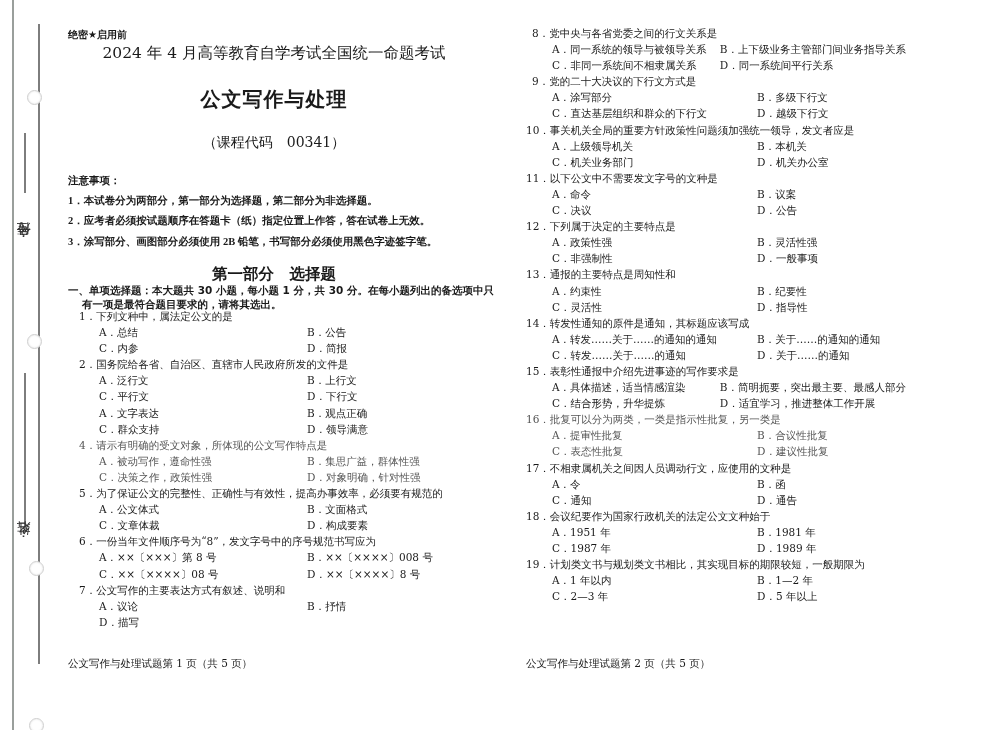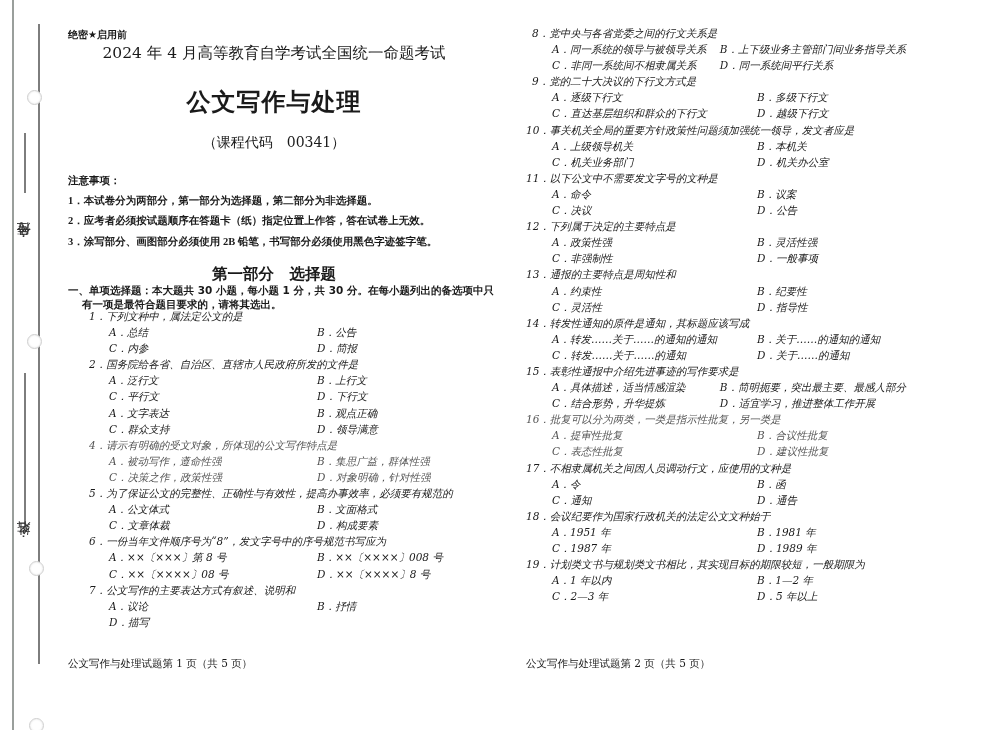--- a/index.html
+++ b/index.html
@@ -17,32 +17,32 @@
   .side-label {
     position:absolute; writing-mode:vertical-rl; transform:rotate(180deg);
     font-size:14px; color:#333; letter-spacing:1px;
   }
   .page { position:absolute; top:0; }
   .left-page { left:68px; width:412px; }
   .right-page { left:526px; width:380px; }
   .secret { position:absolute; left:0; top:28px; font-size:10px; font-weight:bold;
     font-family:"DejaVu Sans","Liberation Sans",sans-serif; }
   .exam-title { position:absolute; left:0; width:412px; top:43px; text-align:center; font-size:15.5px; }
-  .subject-title { position:absolute; left:0; width:412px; top:86px; text-align:center; font-size:24px; font-weight:bold;
+  .subject-title { position:absolute; left:0; width:412px; top:86px; text-align:center; font-size:20px; font-weight:bold;
     font-family:Liberation Mono, monospace; letter-spacing:1px; }
   .course-code { position:absolute; left:0; width:412px; top:134px; text-align:center; font-size:14px; }
   .notes { position:absolute; left:0; top:170px; font-size:10.5px; font-weight:bold;
     font-family:"DejaVu Sans","Liberation Sans",sans-serif; line-height:20.5px; }
   .notes .item { white-space:nowrap;font-family:Liberation Serif, serif; }
   .part-title { position:absolute; left:0; width:412px; top:264px; text-align:center; font-size:15.5px; font-weight:bold;
     font-family:"DejaVu Sans","Liberation Sans",sans-serif; }
   .section-intro { position:absolute; left:0; top:283px; width:412px; font-size:10.5px; font-weight:bold;
     font-family:"DejaVu Sans","Liberation Sans",sans-serif; line-height:14px; }
   .section-intro .line2 { padding-left:14px; }
-  .questions { position:absolute; left:0; font-size:10.5px; line-height:16.1px;font-style:italic; }
+  .questions { position:absolute; left:0; font-size:10.5px; line-height:16.1px; }
   .q-stem { white-space:nowrap; }
   .q-opts { padding-left:20px; display:grid; grid-template-columns: 208px auto; }
   .right-page .q-opts { grid-template-columns: 205px auto; }
   .q-opts.single { grid-template-columns: 1fr 1fr; }
   .opt { white-space:nowrap; }
   .faint { color:#555; }
   .footer { position:absolute; top:657px; font-size:10.5px; text-align:left; }
 </style>
 </head>
 <body>
@@ -71,21 +71,21 @@
     <div class="item">3．涂写部分、画图部分必须使用 2B 铅笔，书写部分必须使用黑色字迹签字笔。</div>
   </div>
 
   <div class="part-title">第一部分　选择题</div>
 
   <div class="section-intro">
     <div style="white-space:nowrap;">一、单项选择题：本大题共 30 小题，每小题 1 分，共 30 分。在每小题列出的备选项中只</div>
     <div class="line2">有一项是最符合题目要求的，请将其选出。</div>
   </div>
 
-  <div class="questions" style="top:308px; left:21px;">
+  <div class="questions" style="top:308px; left:11px;">
     <div>
       <div class="q-stem">1．下列文种中，属法定公文的是</div>
       <div class="q-opts">
         <span class="opt">A．总结</span>
         <span class="opt">B．公告</span>
         <span class="opt">C．内参</span>
         <span class="opt">D．简报</span>
       </div>
     </div>
     <div>
@@ -152,21 +152,21 @@
       <div class="q-opts single">
         <span class="opt">A．同一系统的领导与被领导关系</span>
         <span class="opt">B．上下级业务主管部门间业务指导关系</span>
         <span class="opt">C．非同一系统间不相隶属关系</span>
         <span class="opt">D．同一系统间平行关系</span>
       </div>
     </div>
     <div>
       <div class="q-stem">9．党的二十大决议的下行文方式是</div>
       <div class="q-opts">
-        <span class="opt">A．逐级下行文</span>
+        <span class="opt">A．涂写部分</span>
         <span class="opt">B．多级下行文</span>
         <span class="opt">C．直达基层组织和群众的下行文</span>
         <span class="opt">D．越级下行文</span>
       </div>
     </div>
     <div>
       <div class="q-stem" style="margin-left:-6px;">10．事关机关全局的重要方针政策性问题须加强统一领导，发文者应是</div>
       <div class="q-opts">
         <span class="opt">A．上级领导机关</span>
         <span class="opt">B．本机关</span>

